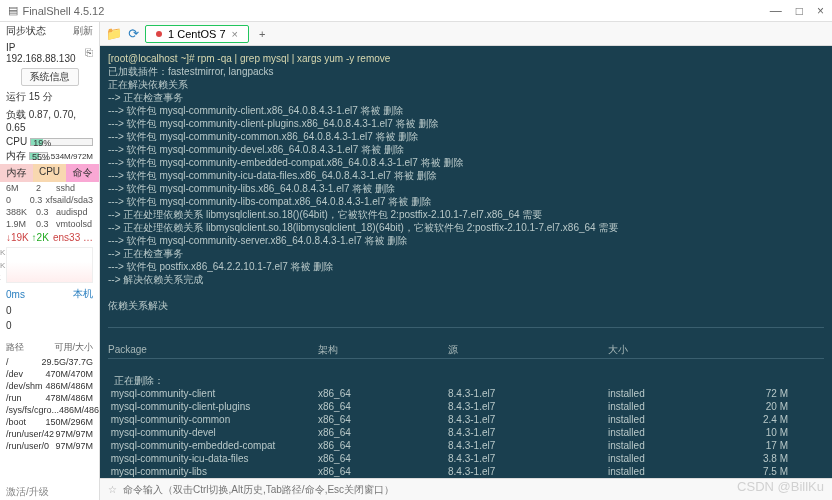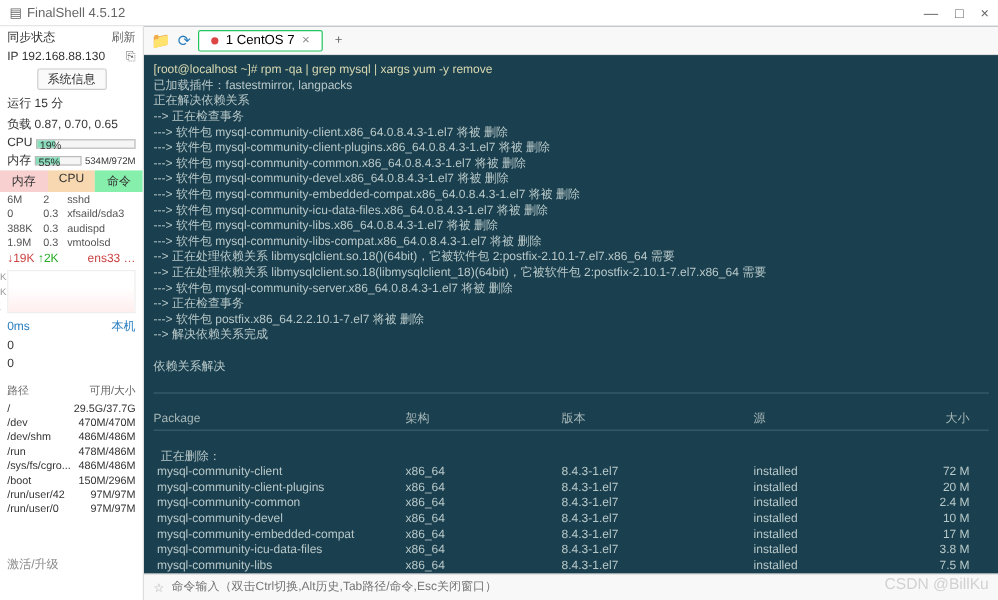--- a/index.html
+++ b/index.html
@@ -2,33 +2,33 @@
 <html><head>
 <meta charset="utf-8">
 <style>
 * { margin:0; padding:0; box-sizing:border-box; font-family:"Microsoft YaHei","Segoe UI",sans-serif; }
 body { background:#f0f0f0; width:832px; height:500px; overflow:hidden; font-size:11px; }
 .titlebar { height:22px; background:#fff; display:flex; align-items:center; padding:0 8px; border-bottom:1px solid #e0e0e0; }
 .titlebar .title { color:#666; font-size:11px; display:flex; align-items:center; gap:4px; }
 .titlebar .winbtns { margin-left:auto; display:flex; gap:14px; color:#666; font-size:12px; }
 .titlebar .winbtns span { cursor:pointer; }
 .main { display:flex; height:478px; }
-.sidebar { width:120px; background:#fff; border-right:1px solid #ddd; overflow:hidden; font-size:10px; color:#333; }
+.sidebar { width:100px; background:#fff; border-right:1px solid #ddd; overflow:hidden; font-size:10px; color:#333; }
 .sidebar .row { padding:2px 6px; display:flex; justify-content:space-between; align-items:center; }
 .sidebar .label { color:#666; }
 .sidebar .btn { border:1px solid #ccc; padding:1px 8px; font-size:10px; background:#fafafa; border-radius:2px; }
 .sidebar .stat { display:flex; align-items:center; gap:3px; padding:1px 6px; }
 .sidebar .bar { flex:1; height:8px; border:1px solid #bbb; background:#f5f5f5; position:relative; }
 .sidebar .bar .fill { position:absolute; height:100%; background:#8db; left:0; }
 .sidebar .bar .pct { position:absolute; left:2px; font-size:9px; color:#333; line-height:8px; }
 .sidebar .section { display:flex; font-size:10px; }
 .sidebar .section span { flex:1; text-align:center; padding:2px; }
 .sidebar .red { background:#f8d0d0; }
 .sidebar .orange { background:#f8d8b0; }
-.sidebar .blue { background:#86efac; }
+.sidebar .blue { background:#f9a8d4; }
 .sidebar .proc { display:flex; justify-content:space-between; padding:1px 6px; font-size:9px; color:#555; }
 .sidebar .chart { height:40px; padding:2px 6px; }
 .sidebar .chart-inner { height:100%; border:1px solid #eee; background:linear-gradient(to top,#fee 0%,#fff 60%); position:relative; }
 .sidebar .chart-ticks { position:absolute; left:-16px; top:0; height:100%; display:flex; flex-direction:column; justify-content:space-between; font-size:8px; color:#999; }
 .sidebar .disk { display:flex; justify-content:space-between; padding:1px 6px; font-size:9px; }
 .sidebar .disk-hdr { font-size:9px; color:#666; padding:2px 6px; display:flex; justify-content:space-between; }
 .sidebar .footer { color:#888; font-size:10px; padding:3px 6px; }
 .content { flex:1; display:flex; flex-direction:column; background:#1a3f4f; }
 .tabbar { height:24px; background:#f8f8f8; display:flex; align-items:center; padding:0 6px; border-bottom:1px solid #ddd; gap:6px; }
 .tabbar .icon { color:#2a7fc0; font-size:13px; }
@@ -220,21 +220,21 @@
 ---&gt; 软件包 mysql-community-libs-compat.x86_64.0.8.4.3-1.el7 将被 删除
 --&gt; 正在处理依赖关系 libmysqlclient.so.18()(64bit)，它被软件包 2:postfix-2.10.1-7.el7.x86_64 需要
 --&gt; 正在处理依赖关系 libmysqlclient.so.18(libmysqlclient_18)(64bit)，它被软件包 2:postfix-2.10.1-7.el7.x86_64 需要
 ---&gt; 软件包 mysql-community-server.x86_64.0.8.4.3-1.el7 将被 删除
 --&gt; 正在检查事务
 ---&gt; 软件包 postfix.x86_64.2.2.10.1-7.el7 将被 删除
 --&gt; 解决依赖关系完成
 
 依赖关系解决</div>
 <hr>
-<div class="tbl-hdr"><span class="c1">Package</span><span class="c2">架构</span><span class="c3">版本</span><span class="c4">源</span><span class="c5">大小</span></div><hr>
+<div class="tbl-hdr"><span class="c1">Package</span><span class="c2">架构</span><span class="c4">源</span><span class="c5">大小</span></div><hr>
  <span>正在删除：</span>
 <div id="trows"><div class="tbl-row"><span class="c1"> mysql-community-client</span><span class="c2">x86_64</span><span class="c3">8.4.3-1.el7</span><span class="c4">installed</span><span class="c5">72 M</span></div><div class="tbl-row"><span class="c1"> mysql-community-client-plugins</span><span class="c2">x86_64</span><span class="c3">8.4.3-1.el7</span><span class="c4">installed</span><span class="c5">20 M</span></div><div class="tbl-row"><span class="c1"> mysql-community-common</span><span class="c2">x86_64</span><span class="c3">8.4.3-1.el7</span><span class="c4">installed</span><span class="c5">2.4 M</span></div><div class="tbl-row"><span class="c1"> mysql-community-devel</span><span class="c2">x86_64</span><span class="c3">8.4.3-1.el7</span><span class="c4">installed</span><span class="c5">10 M</span></div><div class="tbl-row"><span class="c1"> mysql-community-embedded-compat</span><span class="c2">x86_64</span><span class="c3">8.4.3-1.el7</span><span class="c4">installed</span><span class="c5">17 M</span></div><div class="tbl-row"><span class="c1"> mysql-community-icu-data-files</span><span class="c2">x86_64</span><span class="c3">8.4.3-1.el7</span><span class="c4">installed</span><span class="c5">3.8 M</span></div><div class="tbl-row"><span class="c1"> mysql-community-libs</span><span class="c2">x86_64</span><span class="c3">8.4.3-1.el7</span><span class="c4">installed</span><span class="c5">7.5 M</span></div></div>
  
 
 
  
 
 </div>
     <div class="cmdbar">
       <span class="star">☆</span>

